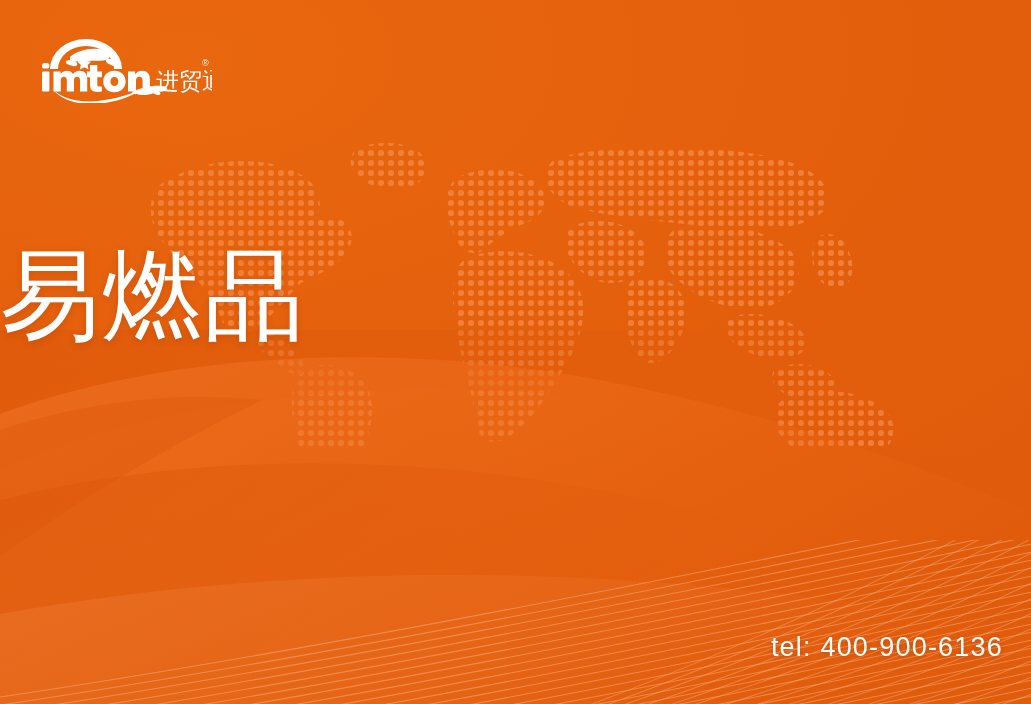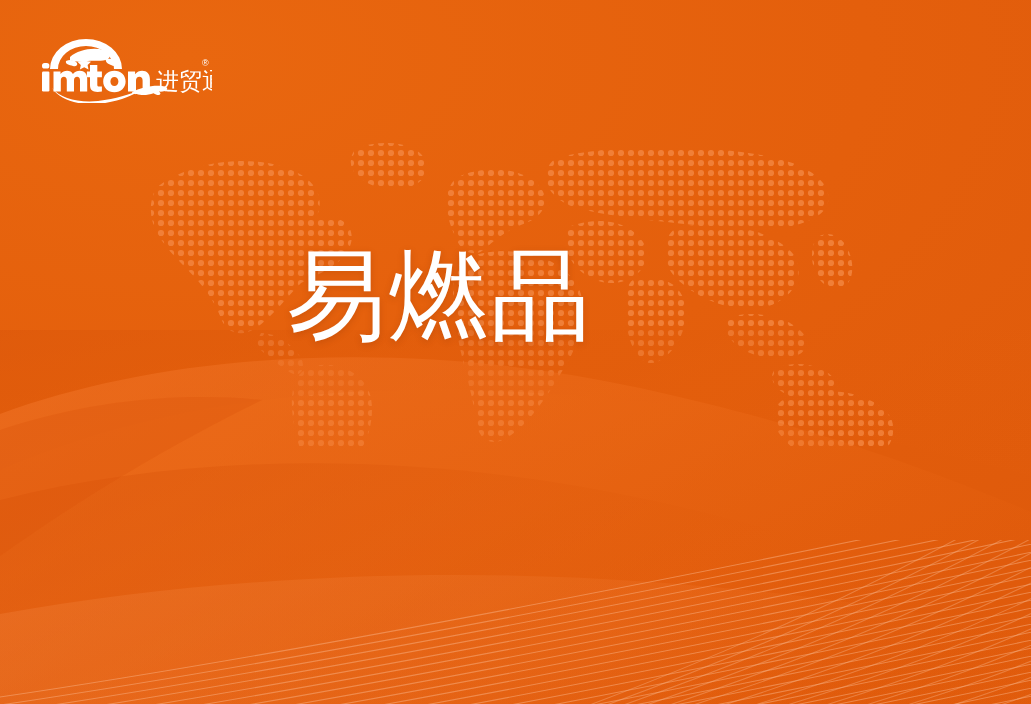--- a/index.html
+++ b/index.html
@@ -54,21 +54,21 @@
     width: 176px;
     height: 70px;
   }
   #logo svg { display:block; width:100%; height:100%; }
 
   
   .headline {
     position: absolute;
     left: 0;
     width: 879px;
-    text-align: center;
+    text-align: left;
     color: #ffffff;
     font-weight: 400;
     letter-spacing: 2px;
     white-space: nowrap;
     text-shadow: 0 2px 7px rgba(120,40,0,0.22);
   }
   #headline-line1 {
     top: 240px;
     font-size: 100px;
     line-height: 110px;
@@ -293,14 +293,15 @@
 
       <text x="120" y="56" font-family="'DejaVu Sans','Liberation Sans',sans-serif" font-size="23" fill="#ffffff">进贸通</text>
 
       <text x="166" y="33" font-family="'Liberation Sans',sans-serif" font-size="9" fill="#ffffff">®</text>
     </svg>
   </div>
 
   <div class="headline" id="headline-line1">易燃品</div>
 
 
+  <div id="phone">tel: 400-900-6136</div>
 
 </div>
 
 </body></html>

